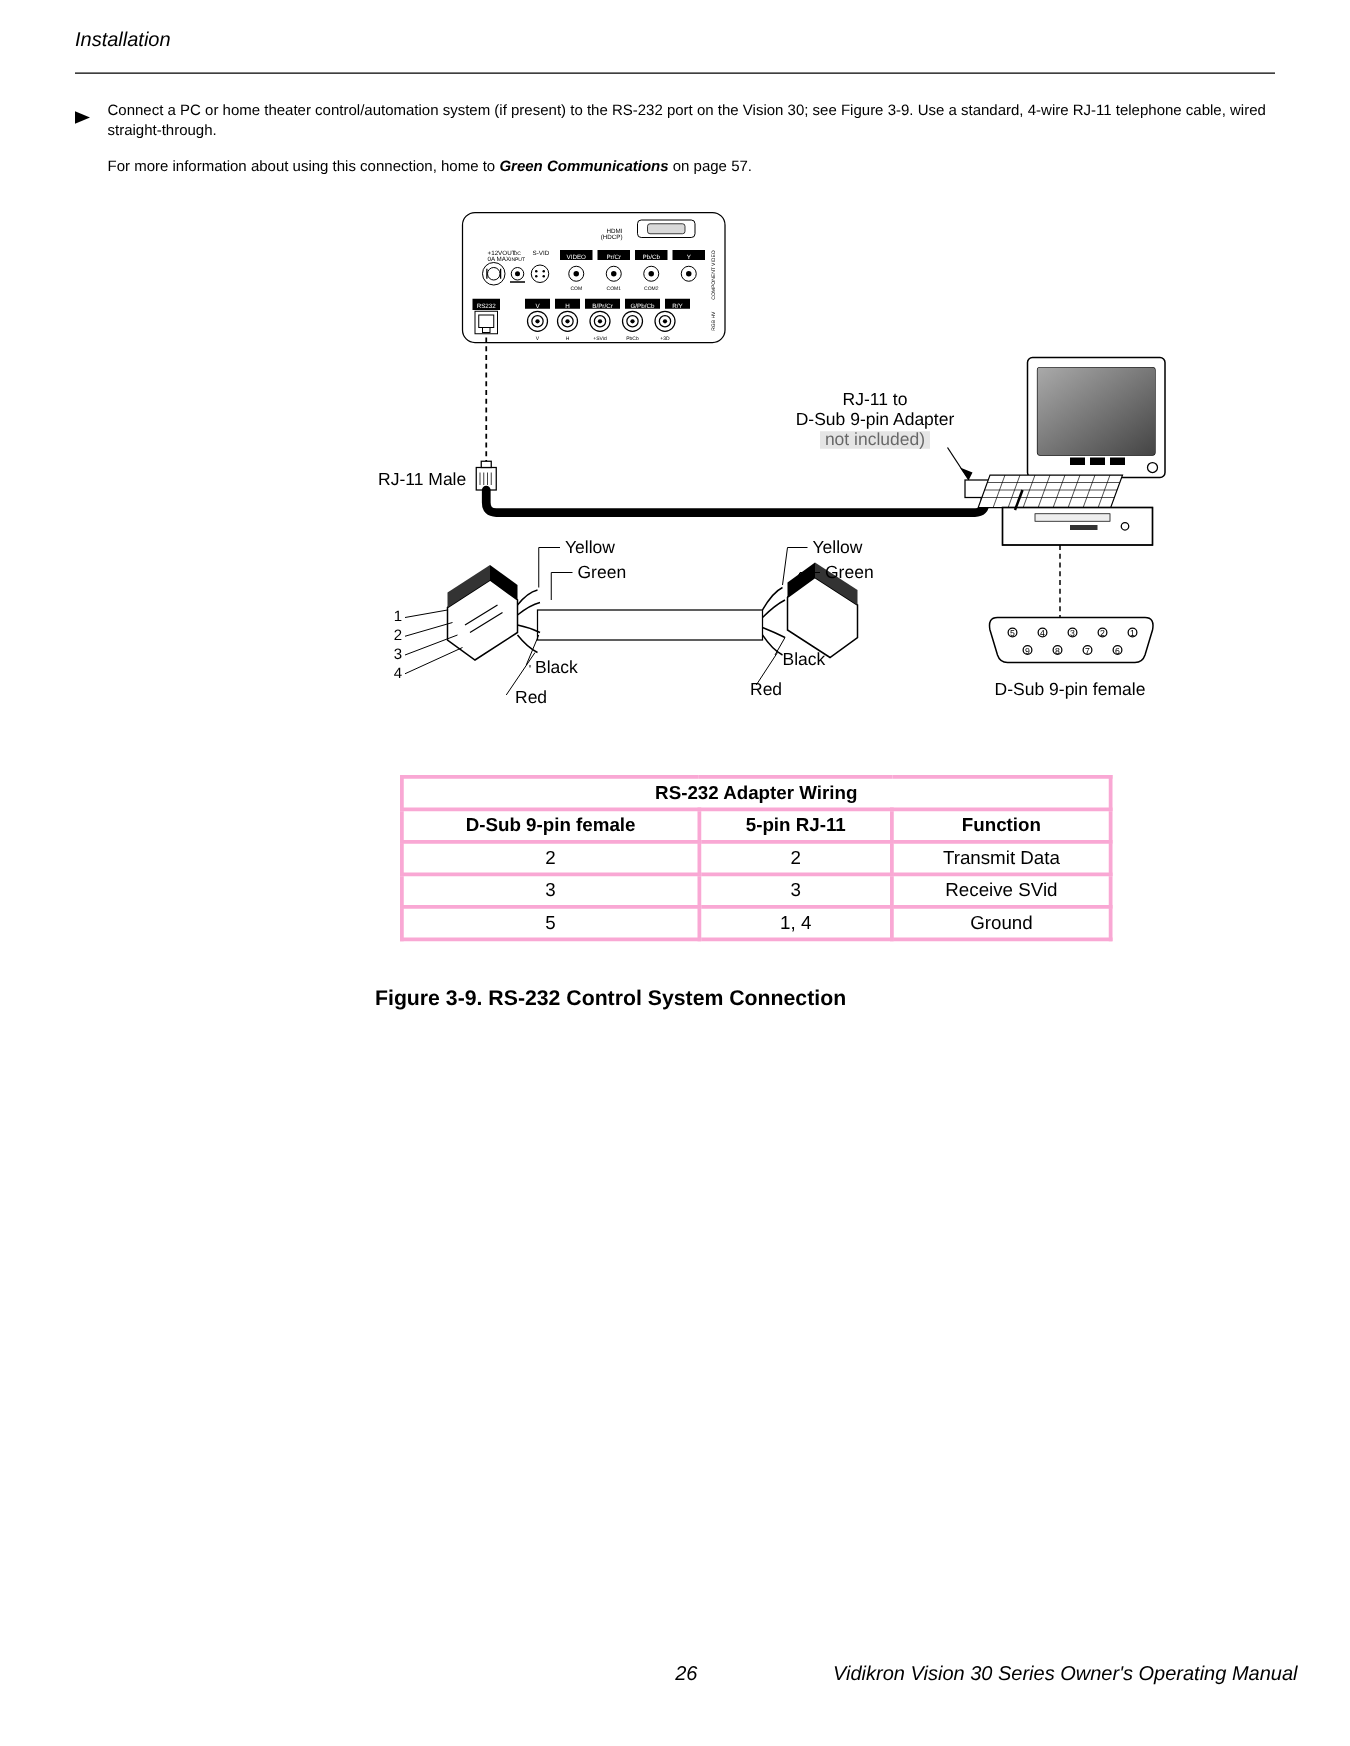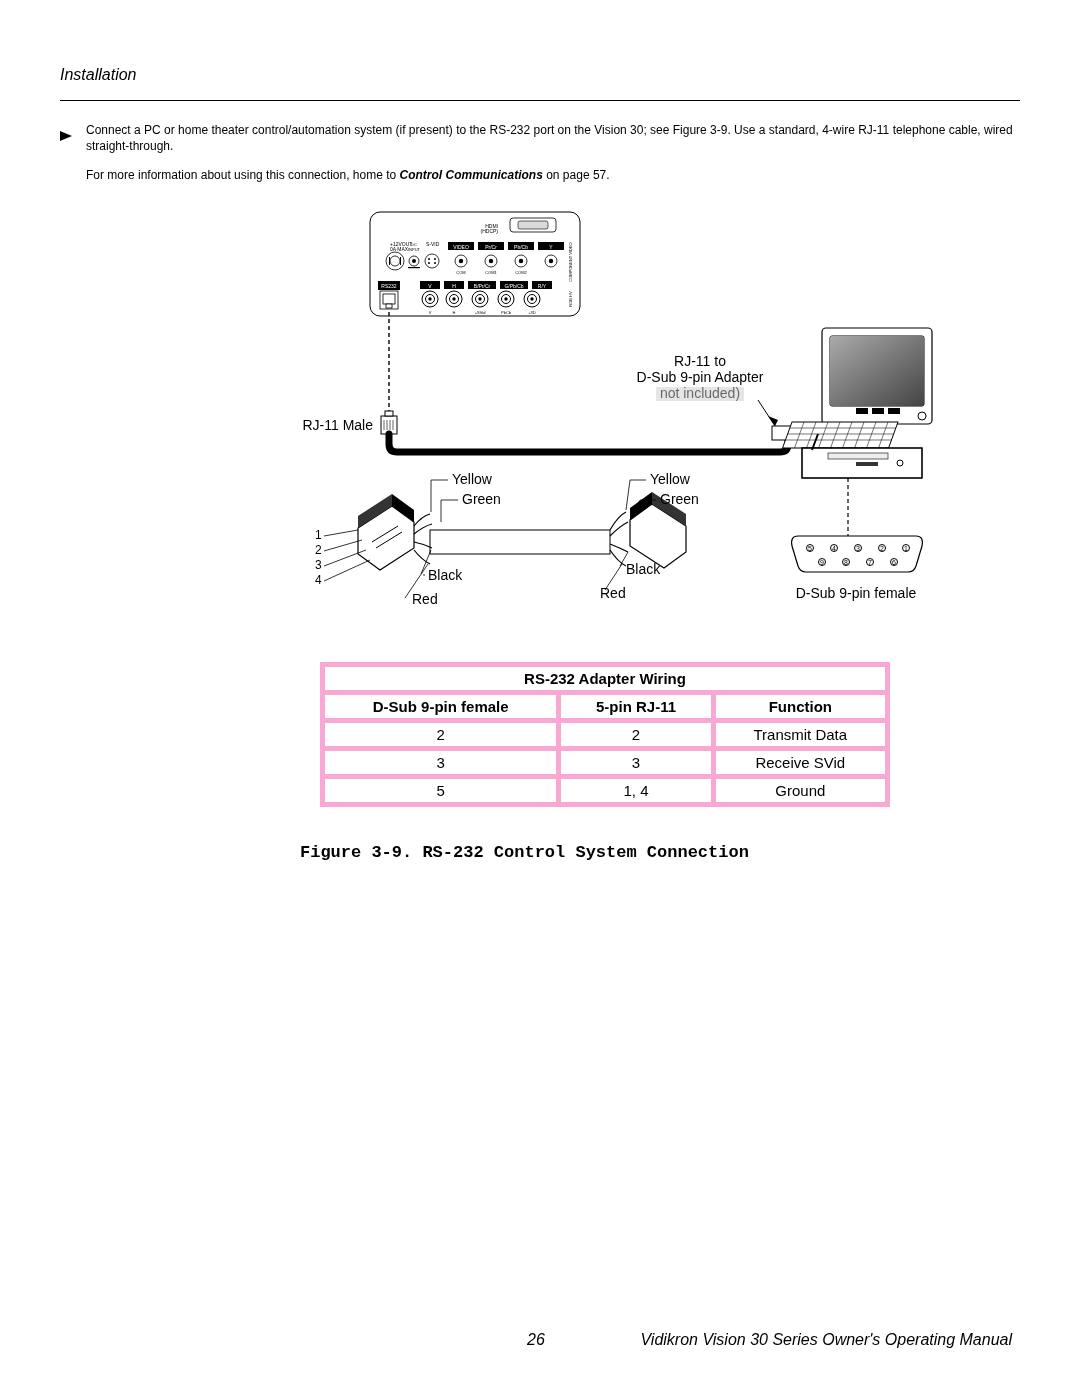--- a/index.html
+++ b/index.html
@@ -7,21 +7,21 @@
     padding: 0;
     background: #fff;
     font-family: "Segoe UI", Arial, sans-serif;
     color: #000;
     width: 1080px;
     height: 1397px;
     position: relative;
     box-sizing: border-box;
   }
   .page {
-    padding: 66px 60px 40px 60px;
+    padding: 24px 60px 40px 60px;
     box-sizing: border-box;
     height: 100%;
     position: relative;
   }
   .header-label {
     font-style: italic;
     font-size: 16px;
   }
   .rule {
     border-top: 1px solid #000;
@@ -82,42 +82,42 @@
   
   table.wiring {
     border-collapse: collapse;
     margin-top: 18px;
     margin-left: 260px;
     width: 570px;
     font-family: Arial, sans-serif;
     font-size: 15px;
   }
   table.wiring th, table.wiring td {
-    border: 5px solid #f9a8d4;
+    border: 3px solid #f9a8d4;
     padding: 3px 10px;
     text-align: center;
   }
   table.wiring th { font-weight: 700; }
   table.wiring .title-row th {
     font-weight: 700;
   }
   
   .figure-caption {
-    font-family: Liberation Mono, monospace;
+    font-family: Liberation Sans, sans-serif;
     font-size: 17px;
     font-weight: 700;
     margin-top: 36px;
     margin-left: 240px;
   }
   
   .footer {
     position: absolute;
     bottom: 48px;
     left: 60px;
-    right: 68px;
+    right: 42px;
     display: flex;
     justify-content: space-between;
     font-style: italic;
     font-size: 16px;
   }
   .footer .pagenum {
     position: absolute;
     left: 50%;
     transform: translateX(-50%);
   }
@@ -131,21 +131,21 @@
 
   <div class="twocol">
     <div class="arrowcol">
       <svg width="18" height="14" viewBox="0 0 18 14">
           <polygon points="0,2 12,7 0,12" fill="#000"></polygon>
         </svg>
     </div>
     <div class="rightcol">
       <p>Connect a PC or home theater control/automation system (if present) to the RS-232 port on the Vision 30; see Figure 3-9. Use a standard, 4-wire RJ-11 telephone cable, wired straight-through.</p>
       <p>
-        <span>For more information about using this connection, home to </span><span class="bold italic">Control Communications</span><span> on page 57.</span>
+        <span>For more information about using this connection, home to </span><span class="bold italic">Green Communications</span><span> on page 57.</span>
       </p>
     </div>
   </div>
 
   <div class="diagram">
     <svg viewBox="0 0 660 440" xmlns="http://www.w3.org/2000/svg">
 
       <g>
         <rect x="70" y="8" width="210" height="104" rx="10" fill="#fff" stroke="#000"></rect>
 

